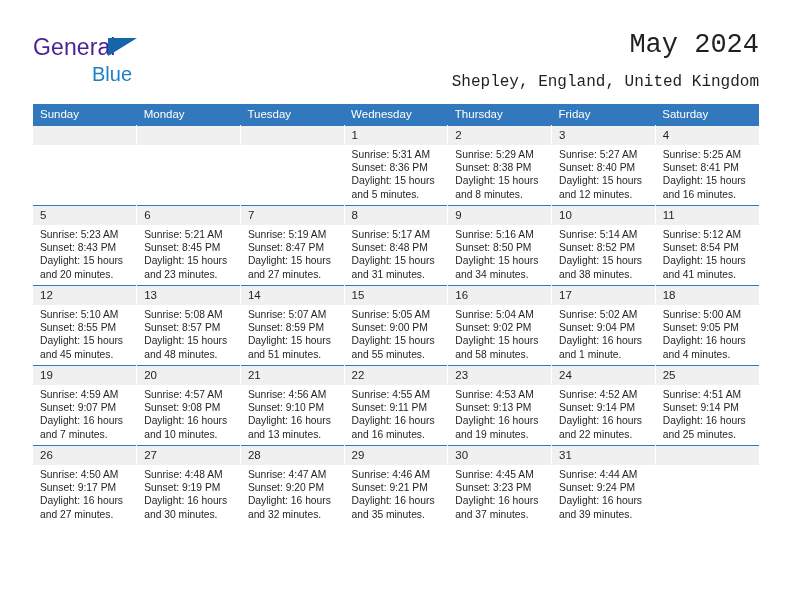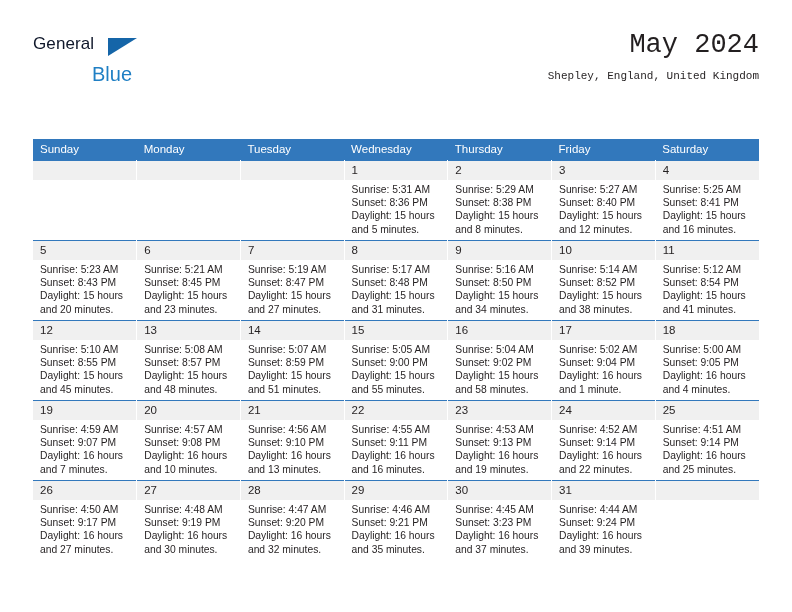--- a/index.html
+++ b/index.html
@@ -33,23 +33,23 @@
     position: absolute;
     left: 0;
     top: 6px;
     width: 230px;
     height: 56px;
   }
   .brand-general {
     position: absolute;
     left: 0;
     top: 0;
-    font-size: 17px;
+    font-size: 23px;
     letter-spacing: .1px;
-    color: #0f172a;
+    color: #4c1d95;
     font-family: "Liberation Sans", sans-serif;
   }
   .brand-triangle {
     position: absolute;
     left: 75px;
     top: 4px;
     width: 0;
     height: 0;
     border-left: 29px solid #1565a8;
     border-bottom: 18px solid transparent;
@@ -69,36 +69,35 @@
     text-align: right;
     font-family: Liberation Mono, monospace;
   }
   .cal-title {
     font-size: 27px;
     color: #231f20;
     line-height: 34px;
     white-space: nowrap;
   }
   .cal-subtitle {
-    font-size: 11px;
+    font-size: 16px;
     color: #231f20;
     line-height: 20px;
-    margin-top: 4px;
+    margin-top: 10px;
     white-space: nowrap;
   }
 
   
   .calendar {
     position: absolute;
     left: 33px;
     top: 104px;
     width: 726px;
     border-collapse: collapse;
     table-layout: fixed;
-    margin-top: 35px;
   }
   .calendar th {
     background: #3278bc;
     color: #ffffff;
     font-size: 11.5px;
     font-weight: normal;
     text-align: left;
     padding: 4px 0 5px 7px;
     height: 11px;
     border: none;

